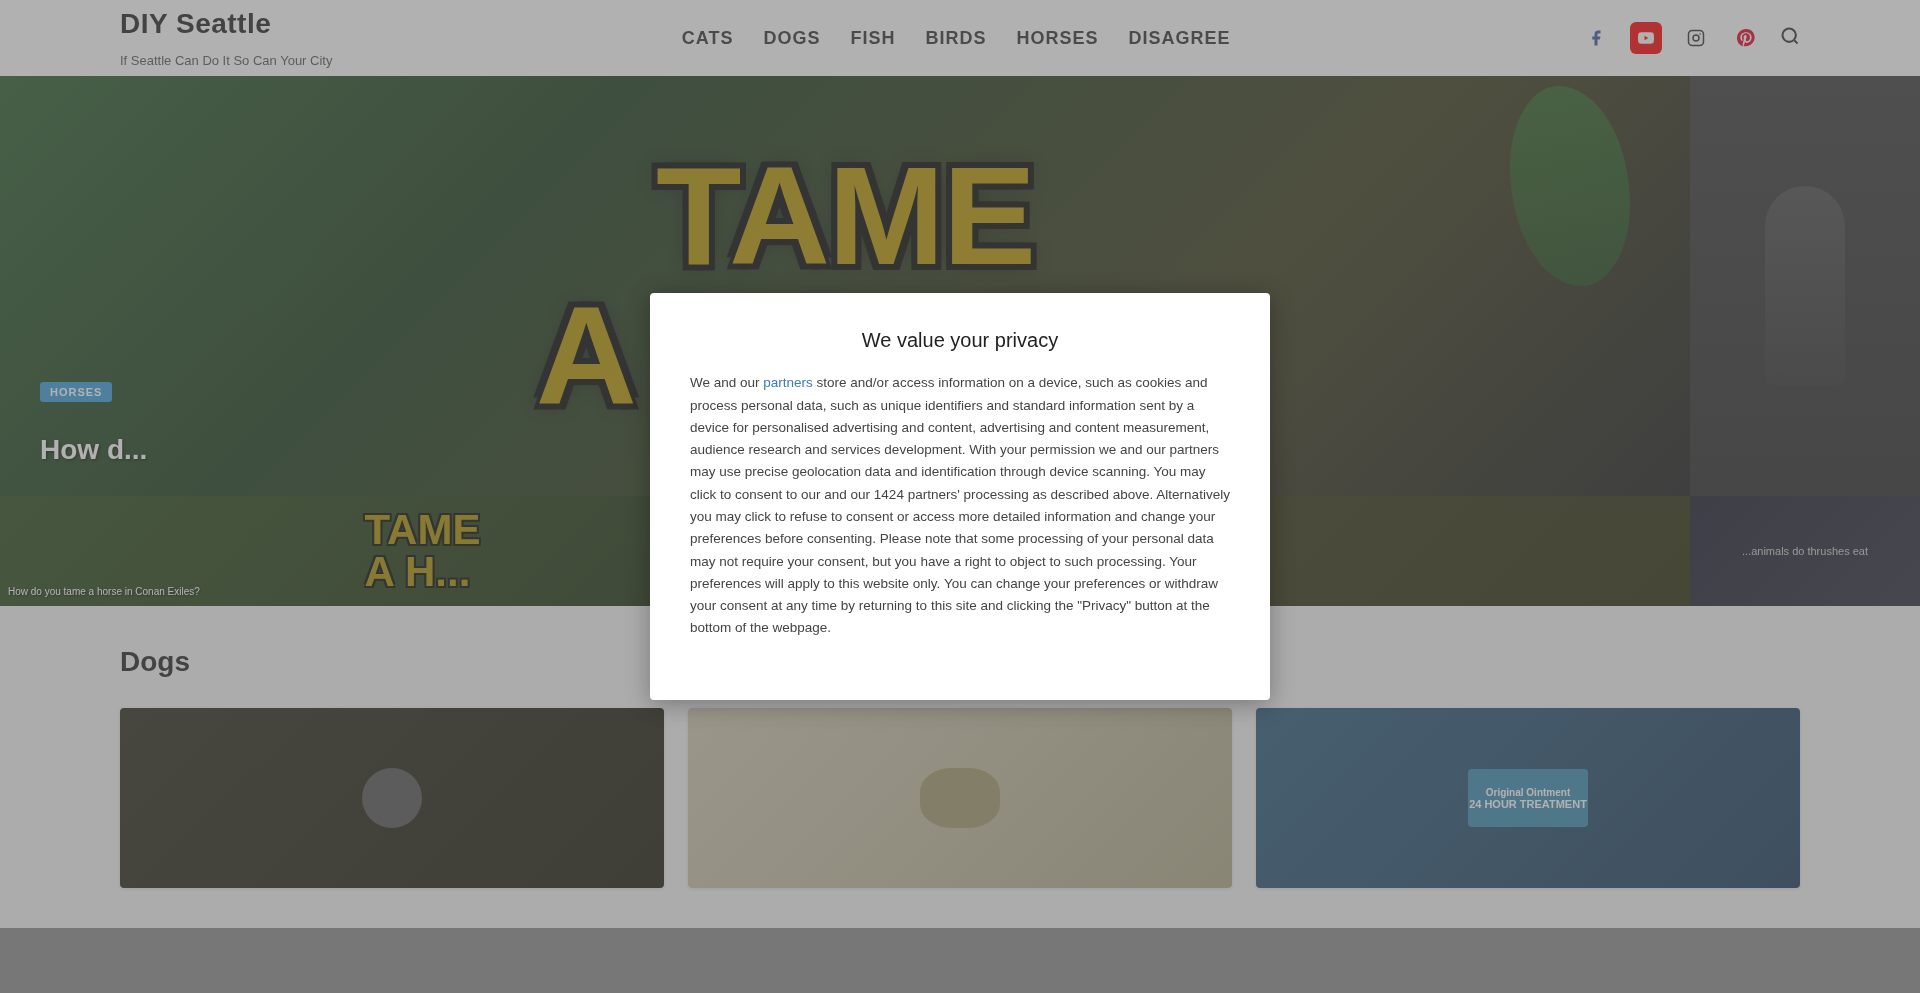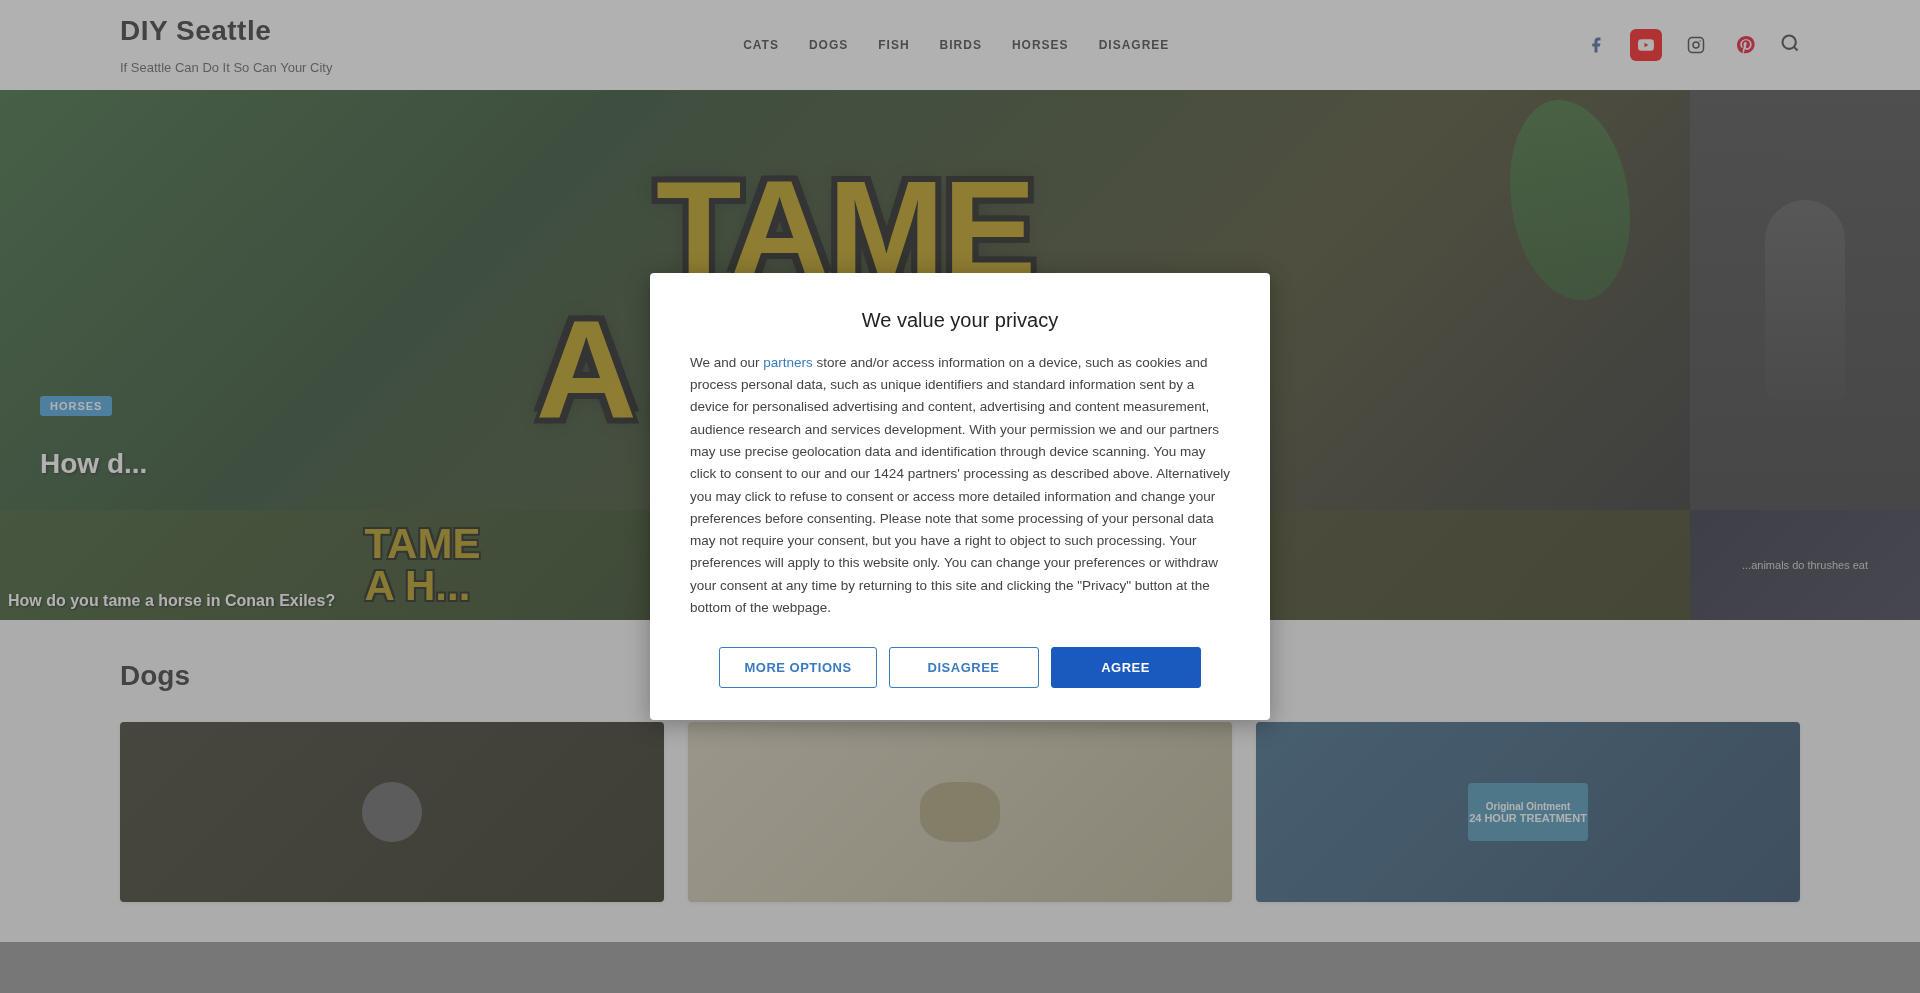--- a/index.html
+++ b/index.html
@@ -5,21 +5,21 @@
     * { margin: 0; padding: 0; box-sizing: border-box; }
     body { font-family: Arial, sans-serif; background: #8a8a8a; width: 1920px; min-height: 993px; overflow-x: hidden; }
 
     
     .header {
       background: #fff;
       display: flex;
       align-items: center;
       justify-content: space-between;
       padding: 0 120px;
-      height: 90px;
+      height: 76px;
       position: relative;
       z-index: 10;
     }
     .logo-area {}
     .logo-title {
       font-size: 28px;
       font-weight: bold;
       color: #222;
       letter-spacing: 0.5px;
     }
@@ -27,21 +27,21 @@
       font-size: 13px;
       color: #555;
       margin-top: 13px;
     }
     .nav-links {
       display: flex;
       gap: 30px;
       align-items: center;
     }
     .nav-link {
-      font-size: 12px;
+      font-size: 18px;
       font-weight: bold;
       color: #333;
       text-decoration: none;
       letter-spacing: 1px;
       cursor: pointer;
     }
     .header-right {
       display: flex;
       align-items: center;
       gap: 18px;
@@ -159,22 +159,22 @@
     }
     .thumb-item-1 { background: linear-gradient(135deg, #2a4a1a, #1a2a0a); }
     .thumb-item-2 { background: linear-gradient(135deg, #3a3a2a, #2a2a1a); }
     .thumb-item-right { background: linear-gradient(135deg, #1a1a2a, #2a2a3a); flex: 0 0 230px; }
     .thumb-caption {
       position: absolute;
       bottom: 8px;
       left: 8px;
       right: 16px;
       color: #fff;
-      font-size: 16px;
-      font-weight: bold;
+      font-size: 10px;
+      font-weight: normal;
       text-shadow: 1px 1px 2px rgba(0,0,0,0.9);
       line-height: 1.3;
     }
 
     
     .main-content {
       background: #f5f5f5;
       padding: 40px 120px;
     }
     .section-title {
@@ -402,19 +402,14 @@
     </div>
   </div>
 </div>
 
 <div class="overlay">
   <div class="modal">
     <h2 class="modal-title">We value your privacy</h2>
     <div class="modal-body">
       <span>We and our </span><a href="#">partners</a><span> store and/or access information on a device, such as cookies and process personal data, such as unique identifiers and standard information sent by a device for personalised advertising and content, advertising and content measurement, audience research and services development. With your permission we and our partners may use precise geolocation data and identification through device scanning. You may click to consent to our and our 1424 partners' processing as described above. Alternatively you may click to refuse to consent or access more detailed information and change your preferences before consenting. Please note that some processing of your personal data may not require your consent, but you have a right to object to such processing. Your preferences will apply to this website only. You can change your preferences or withdraw your consent at any time by returning to this site and clicking the "Privacy" button at the bottom of the webpage.</span>
     </div>
-    <div class="modal-buttons">
-      <button class="btn-more-options">MORE OPTIONS</button>
-      <button class="btn-disagree">DISAGREE</button>
-      <button class="btn-agree">AGREE</button>
-    </div>
   </div>
 </div>
 
 </body></html>

